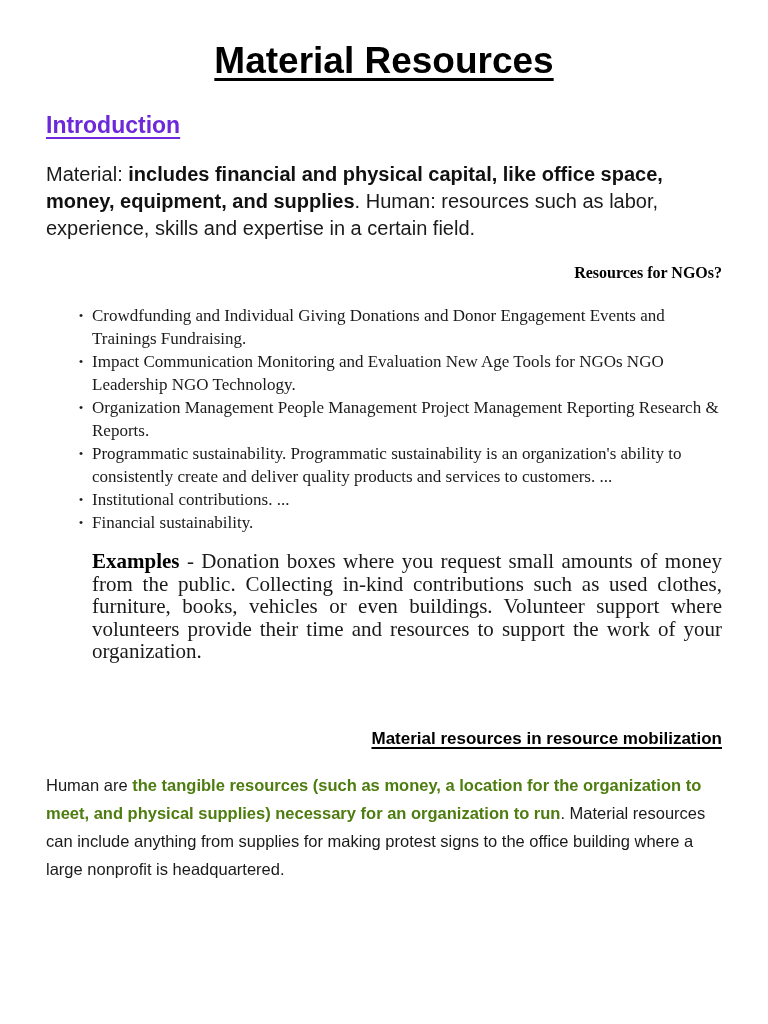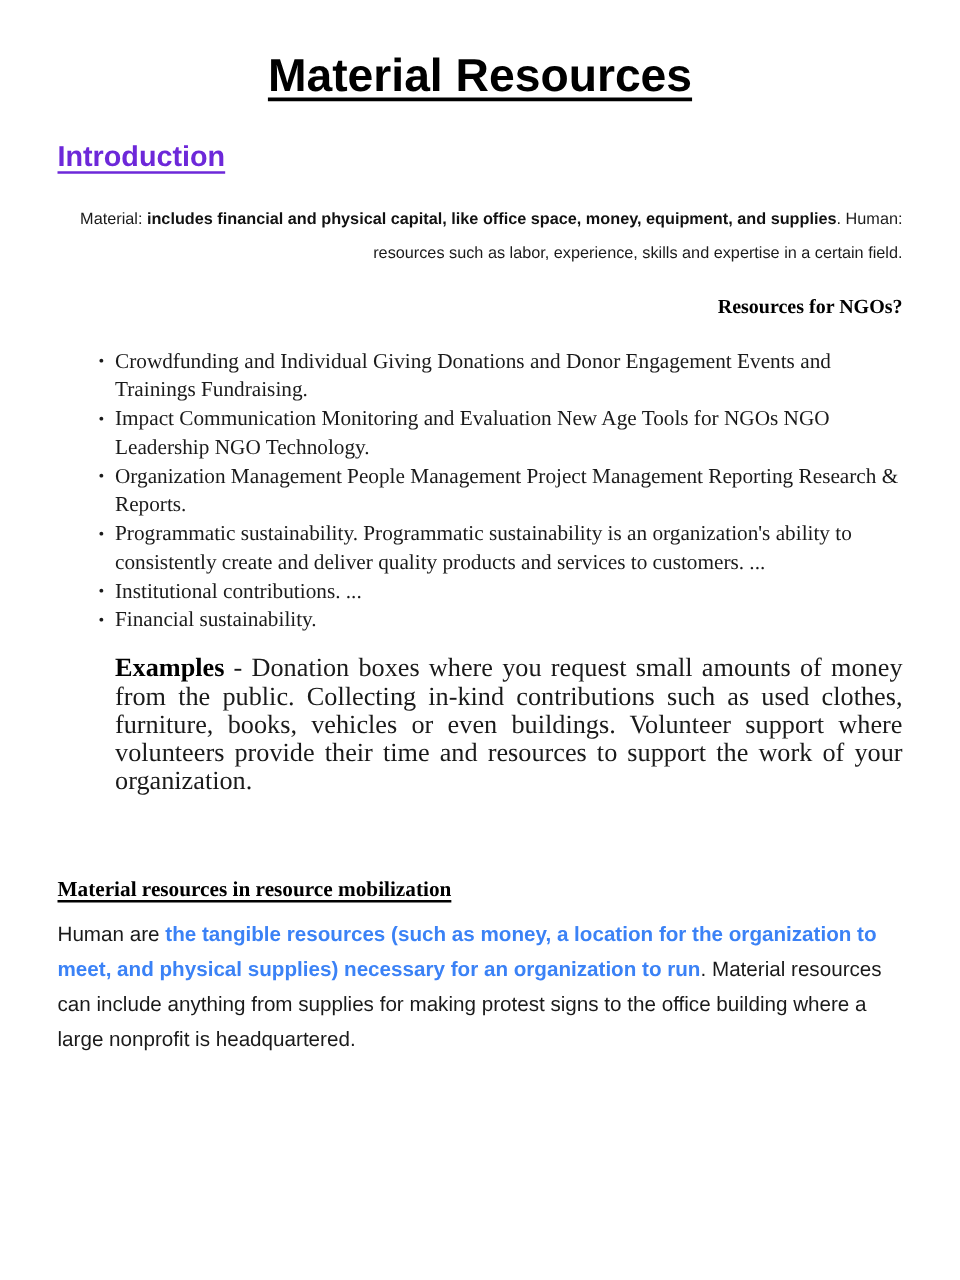--- a/index.html
+++ b/index.html
@@ -34,25 +34,24 @@
     font-size: 23px;
     font-weight: 700;
     color: #6d28d9;
     text-decoration: underline;
     text-decoration-thickness: 2px;
     text-underline-offset: 4px;
     margin-bottom: 22px;
   }
   .p-sans {
     font-family: "Liberation Sans", sans-serif;
-    font-size: 13px;
+    font-size: 20px;
     line-height: 27px;
     color: #1a1a1a;
     margin-bottom: 22px;
-    text-align: right;
   }
   .p-sans b { color: #111111; }
   .h-serif {
     font-family: "Liberation Serif", serif;
     font-size: 16px;
     font-weight: 700;
     color: #000000;
     margin: 6px 0 22px 0;
     text-align: right;
   }
@@ -81,36 +80,37 @@
   .p-examples {
     font-family: "Liberation Serif", serif;
     font-size: 21px;
     line-height: 22.5px;
     color: #1a1a1a;
     text-align: justify;
     margin: 16px 0 0 46px;
   }
   .p-examples b { font-weight: 700; color: #000; }
   .h-material {
-    font-family: Liberation Serif, serif;
+    font-family: Liberation Sans, sans-serif;
     font-size: 17px;
     font-weight: 700;
     color: #000000;
     text-decoration: underline;
     text-decoration-thickness: 2px;
     text-underline-offset: 3px;
-    margin: 66px 0 12px 0;
+    margin: 66px 0 22px 0;
+    text-align: right;
   }
   .p-final {
     font-family: "Liberation Sans", sans-serif;
     font-size: 16.5px;
     line-height: 28px;
     color: #1a1a1a;
   }
-  .p-final b { color: #3b82f6; }
+  .p-final b { color: #4d7c0f; }
 </style>
 </head>
 <body>
 
 <div class="page">
 
   <h1 class="doc-title">Material Resources</h1>
 
   <h2 class="h-intro">Introduction</h2>
 

